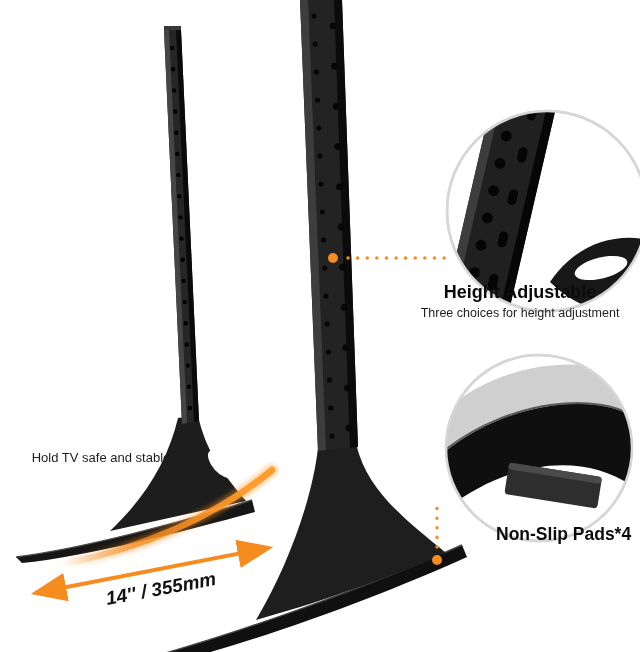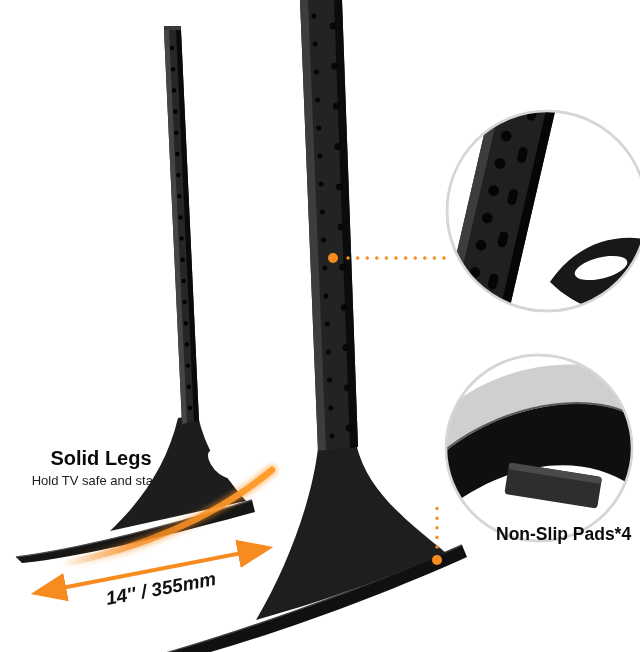--- a/index.html
+++ b/index.html
@@ -189,25 +189,26 @@
     </g>
     <g>
       <circle cx="437" cy="560" r="5" fill="#F68B1F"></circle>
       <line x1="437" y1="547" x2="437" y2="500" stroke="#F68B1F" stroke-width="3.4" stroke-linecap="round" stroke-dasharray="0.1 9.5"></line>
     </g>
 
     <line x1="36" y1="593" x2="268" y2="548" stroke="#F68B1F" stroke-width="4" marker-start="url(#ah)" marker-end="url(#ah)"></line>
   </svg>
 
   <div class="label label-solid">
-    <div class="t1">Solid Legs</div>
     <div class="t2">Hold TV safe and stable</div>
   </div>
 
   <div class="label label-height">
+    <div class="t1">Height Adjustable</div>
+    <div class="t2">Three choices for height adjustment</div>
   </div>
 
   <div class="label label-nonslip">
     <div class="t1">Non-Slip Pads*4</div>
   </div>
 
   <div class="label label-dimension">14'' / 355mm</div>
 
 </div>
 

